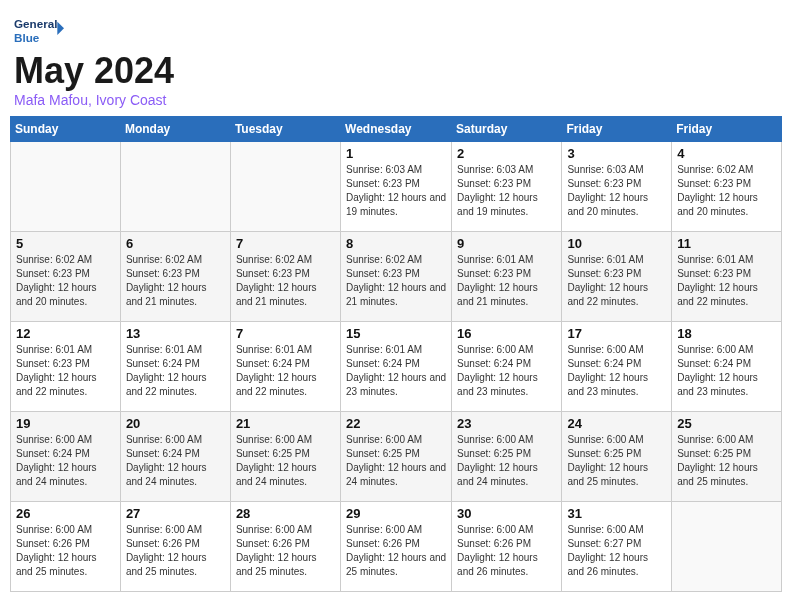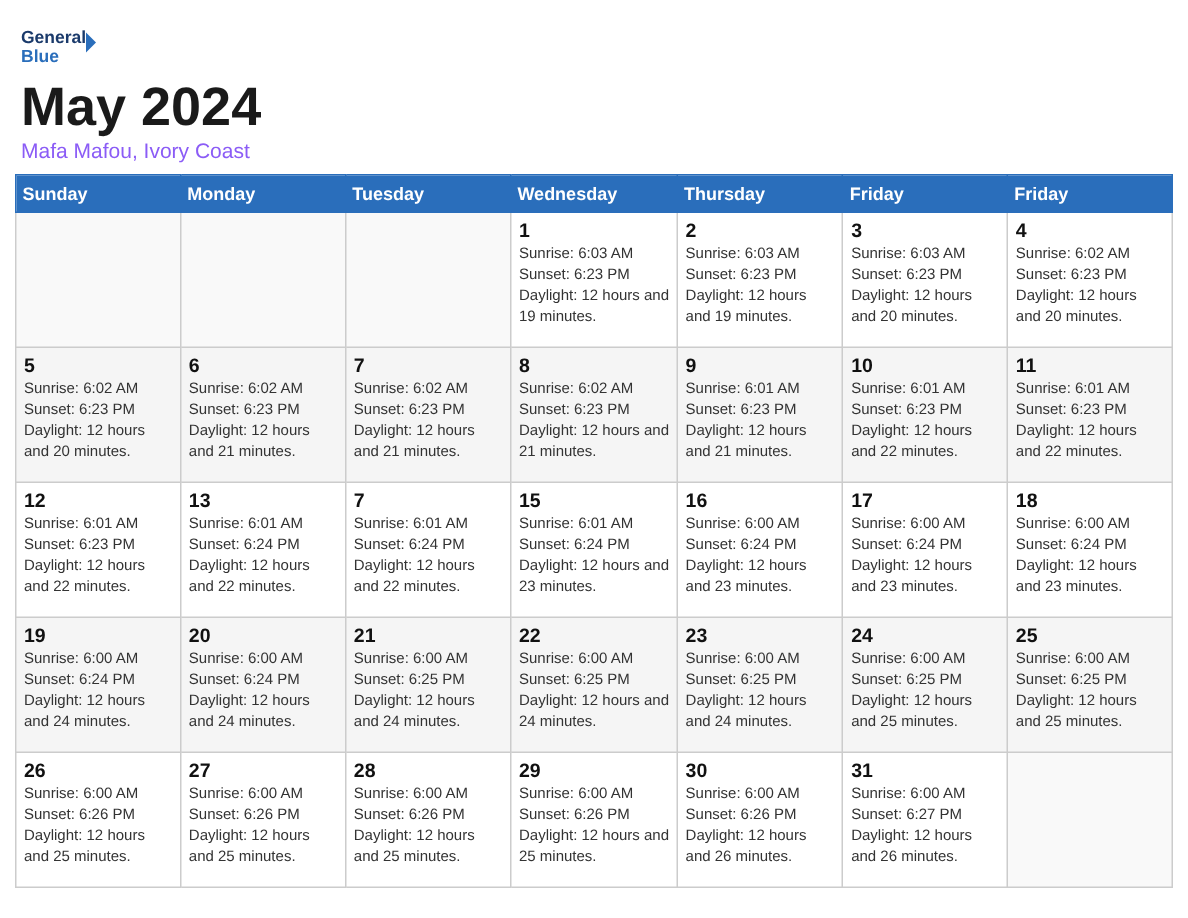--- a/index.html
+++ b/index.html
@@ -97,21 +97,21 @@
   </div>
 </div>
 
 <table>
   <thead>
     <tr>
     <th>Sunday</th>
         <th>Monday</th>
         <th>Tuesday</th>
         <th>Wednesday</th>
-        <th>Thursday</th>
+        <th>Saturday</th>
         <th>Friday</th>
         <th>Friday</th>
       </tr>
   </thead>
   <tbody id="calendar-body">
   <tr>
         <td class="empty-cell"></td>
         <td class="empty-cell"></td>
         <td class="empty-cell"></td>
         <td>

